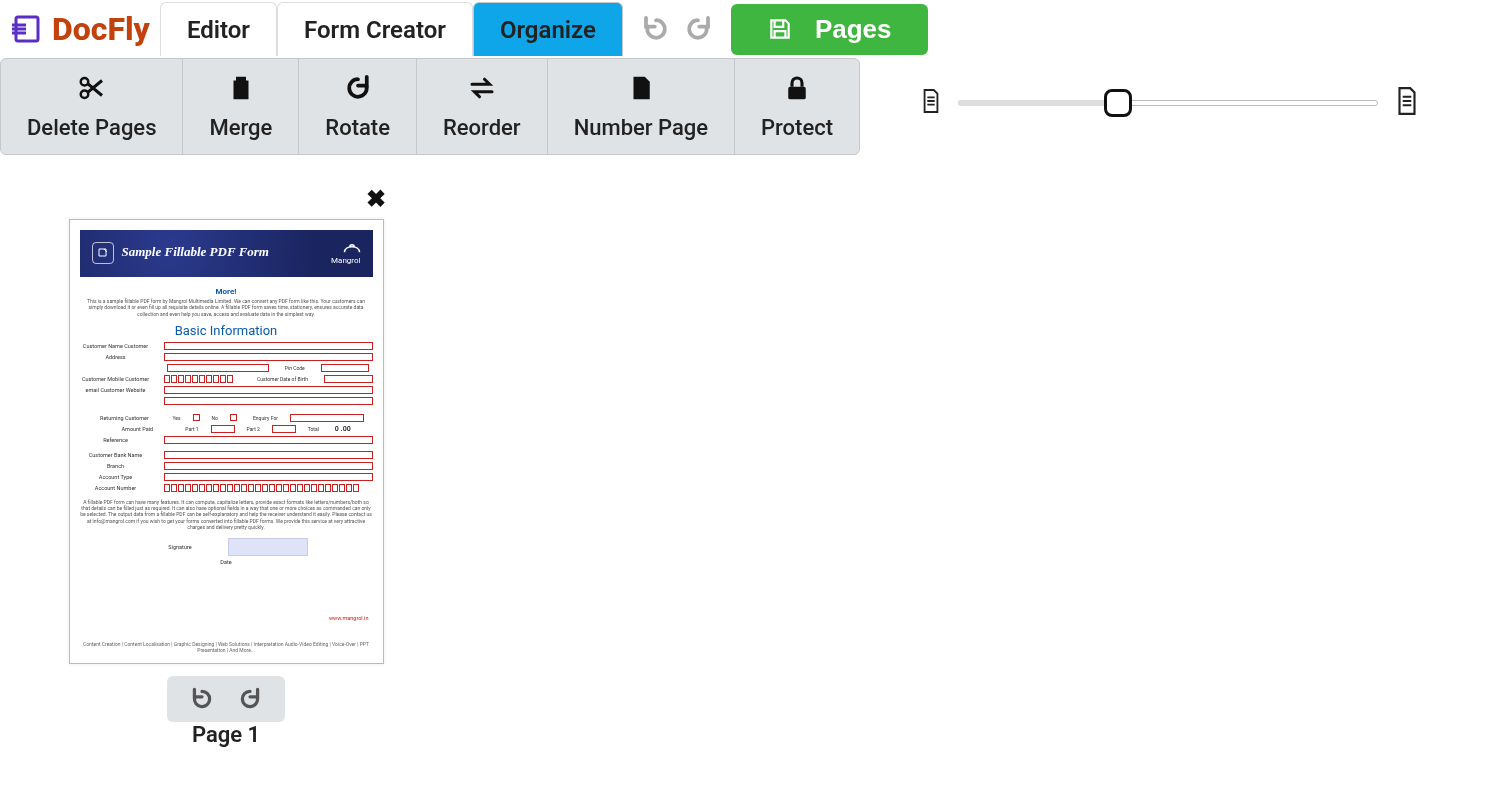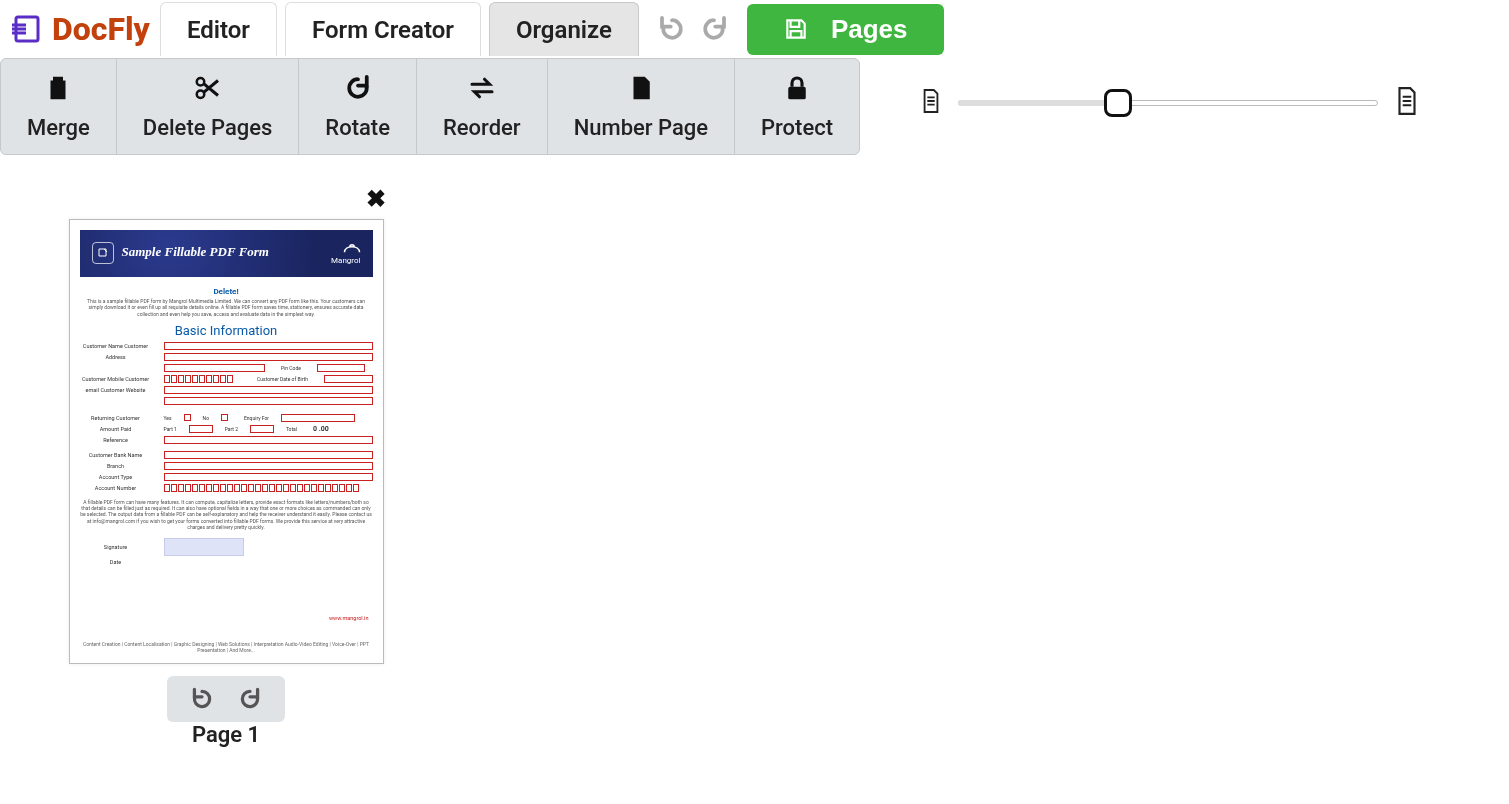--- a/index.html
+++ b/index.html
@@ -2,23 +2,23 @@
 <html><head>
 <meta charset="utf-8">
 <style>
 * { box-sizing: border-box; margin: 0; padding: 0; }
 body { font-family: -apple-system, BlinkMacSystemFont, "Segoe UI", Roboto, Helvetica, Arial, sans-serif; background: #fff; width: 1509px; height: 804px; overflow: hidden; }
 
 
 .topbar { display: flex; align-items: center; height: 58px; gap: 8px; padding: 0 8px 0 10px; }
 .logo { display: flex; align-items: center; gap: 4px; font-weight: 800; font-size: 32px; color: #c2410c; padding: 2px; }
 .logo svg { display: block; }
-.tabs { display: flex; gap: 8px; }
+.tabs { display: flex; gap: 0; }
 .tab { border: 1px solid #ddd; background: #fff; color: #222; font-weight: 600; font-size: 24px; padding: 10px 26px 10px 26px; border-radius: 6px 6px 0 0; border-bottom: none; height: 54px; display:flex; align-items:center; cursor:pointer;}
-.tab.active { background: #e5e5e5; border-color:#c5c9cc;}
+.tab.active { background: #0ea5e9; border-color:#c5c9cc;}
 .history { display:flex; gap:12px; align-items:center; padding:0 10px; }
 .history svg { color: #aaa; }
 .save-btn { background:#3fb63f; color:#fff; font-weight:700; font-size:26px; padding: 10px 36px; border:none; border-radius:6px; display:flex; align-items:center; gap:22px; cursor:pointer;}
 .save-btn svg { color:#fff; }
 
 
 .row2 { display:flex; align-items:flex-start; }
 .dash { text-align:center; padding: 8px 26px 0 26px; font-size:22px; font-weight:500; color:#222; }
 .dash svg { display:block; margin: 4px auto 10px auto; color:#111;}
 .tools { display:flex; background:#e0e3e6; border:1px solid #c5c9cc; border-radius:6px; overflow:hidden;}
@@ -39,21 +39,21 @@
 .thumb{ width:315px; height:445px; margin:0 auto; border:1px solid #bbb; background:#fff; box-shadow:0 0 4px rgba(0,0,0,.08); position:relative; padding:10px;}
 .th-head{ background:#1e2a6e; color:#fff; padding:10px 12px 12px 12px; display:flex; align-items:center; justify-content:space-between; background-image:radial-gradient(circle at 30% 30%, #2b3a8e 0%, #1a2560 70%);}
 .th-head-left{display:flex; gap:8px; align-items:center;}
 .th-head-icon{width:22px;height:22px;border:1px solid rgba(255,255,255,.7);border-radius:4px;display:flex;align-items:center;justify-content:center;}
 .th-title{ font-family:Georgia,serif; font-weight:700; font-size:13px; line-height:1.15;font-style:italic;}
 .th-logo{ font-size:8px; text-align:right;}
 .th-body{ padding:6px 0; font-size:6px; color:#222;}
 .hello{color:#0a5aa8; font-weight:700; font-size:8px; margin: 4px 0 2px 0;}
 .tiny{font-size:5px; color:#555; line-height:1.25;}
 .sec-title{color:#0a5aa8; font-weight:400; font-size:13px; margin:6px 0 4px 0;}
-.frow{display:flex; align-items:center; gap:12px; margin-bottom:3px; font-size:5.5px; color:#333;}
+.frow{display:flex; align-items:center; gap:12px; margin-bottom:3px; font-size:5.5px; color:#333;justify-content:center;}
 .flabel{width:72px;}
 .fbox{border:1px solid #c92020; height:8px; flex:1; background:#fff;}
 .cells{display:flex; gap:1px; flex:1;}
 .cells span{border:1px solid #c92020; width:6px; height:8px;}
 .chk{border:1px solid #c92020; width:7px; height:7px; display:inline-block;}
 .sig{border:1px solid #c8ccea; background:#dfe3f7; width:80px; height:18px;}
 .footer{font-size:5px; color:#666; text-align:center; position:absolute; bottom:10px; left:10px; right:10px;}
 .link{color:#c92020; font-size:5.5px; position:absolute; right:14px; bottom:42px;}
 
 .rot-controls{ display:inline-flex; gap:22px; background:#e0e3e6; border-radius:6px; padding:10px 22px; margin-top:12px;}
@@ -97,32 +97,32 @@
         <path d="M4 4 h13 l3 3 v13 h-16 z M7 4 v6 h8 v-6 M7 20 v-6 h10 v6" fill="none" stroke="currentColor" stroke-width="2"></path>
       </svg>
     <span>Pages</span>
   </button>
 </div>
 
 <div class="row2">
   <div class="tools">
     <div class="tool">
       <svg width="30" height="30" viewBox="0 0 24 24">
-          <path d="M8 3 h8 v4 h-8z" fill="currentColor"></path>
-          <path d="M6 6 h12 v15 h-12z" fill="currentColor"></path>
-        </svg>
-      <div>Merge</div>
-    </div>
-    <div class="tool">
-      <svg width="30" height="30" viewBox="0 0 24 24">
           <circle cx="6" cy="7" r="3" fill="none" stroke="currentColor" stroke-width="2"></circle>
           <circle cx="6" cy="17" r="3" fill="none" stroke="currentColor" stroke-width="2"></circle>
           <path d="M8.5 8.5 L20 18 M8.5 15.5 L20 6" stroke="currentColor" stroke-width="2.5"></path>
         </svg>
       <div>Delete Pages</div>
+    </div>
+    <div class="tool">
+      <svg width="30" height="30" viewBox="0 0 24 24">
+          <path d="M8 3 h8 v4 h-8z" fill="currentColor"></path>
+          <path d="M6 6 h12 v15 h-12z" fill="currentColor"></path>
+        </svg>
+      <div>Merge</div>
     </div>
     <div class="tool">
       <svg width="30" height="30" viewBox="0 0 24 24">
           <path d="M12 5 a7 7 0 1 0 6.9 6" fill="none" stroke="currentColor" stroke-width="3" stroke-linecap="round"></path>
           <path d="M19 3 v7 h-7" fill="none" stroke="currentColor" stroke-width="3" stroke-linecap="round"></path>
         </svg>
       <div>Rotate</div>
     </div>
     <div class="tool">
       <svg width="30" height="30" viewBox="0 0 24 24">
@@ -175,21 +175,21 @@
           <div class="th-title">Sample Fillable PDF Form</div>
         </div>
         <div class="th-logo">
           <svg width="18" height="14" viewBox="0 0 24 18">
               <path d="M2 16 C2 6 22 6 22 16 M9 9 a3 3 0 1 1 6 0" fill="none" stroke="#fff" stroke-width="2"></path>
             </svg>
           <div>Mangrol</div>
         </div>
       </div>
       <div class="th-body">
-        <div class="hello">Delete!</div>
+        <div class="hello">More!</div>
         <div class="tiny">This is a sample fillable PDF form by Mangrol Multimedia Limited. We can convert any PDF form like this. Your customers can simply download it or even fill up all requisite details online. A fillable PDF form saves time, stationery, ensures accurate data collection and even help you save, access and evaluate data in the simplest way.</div>
         <div class="sec-title">Basic Information</div>
 
         <div class="frow">
             <div class="flabel">Customer Name Customer</div>
             <div class="fbox"></div>
           </div>
         <div class="frow">
             <div class="flabel">Address</div>
             <div class="fbox"></div>

